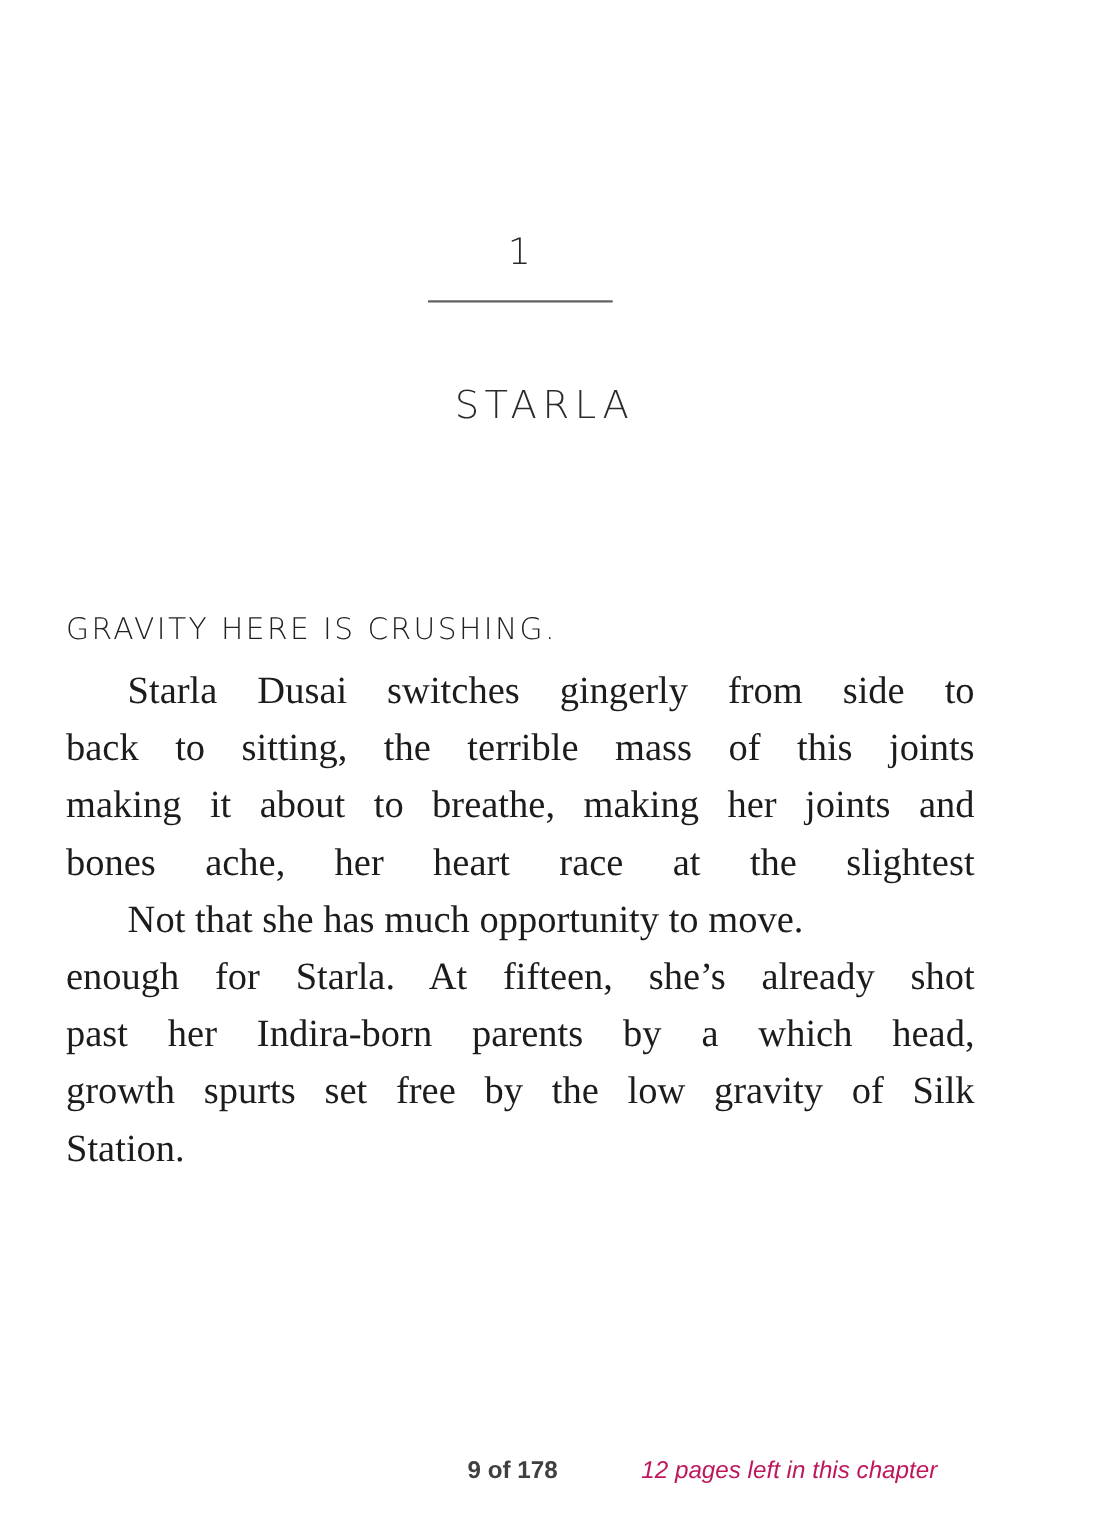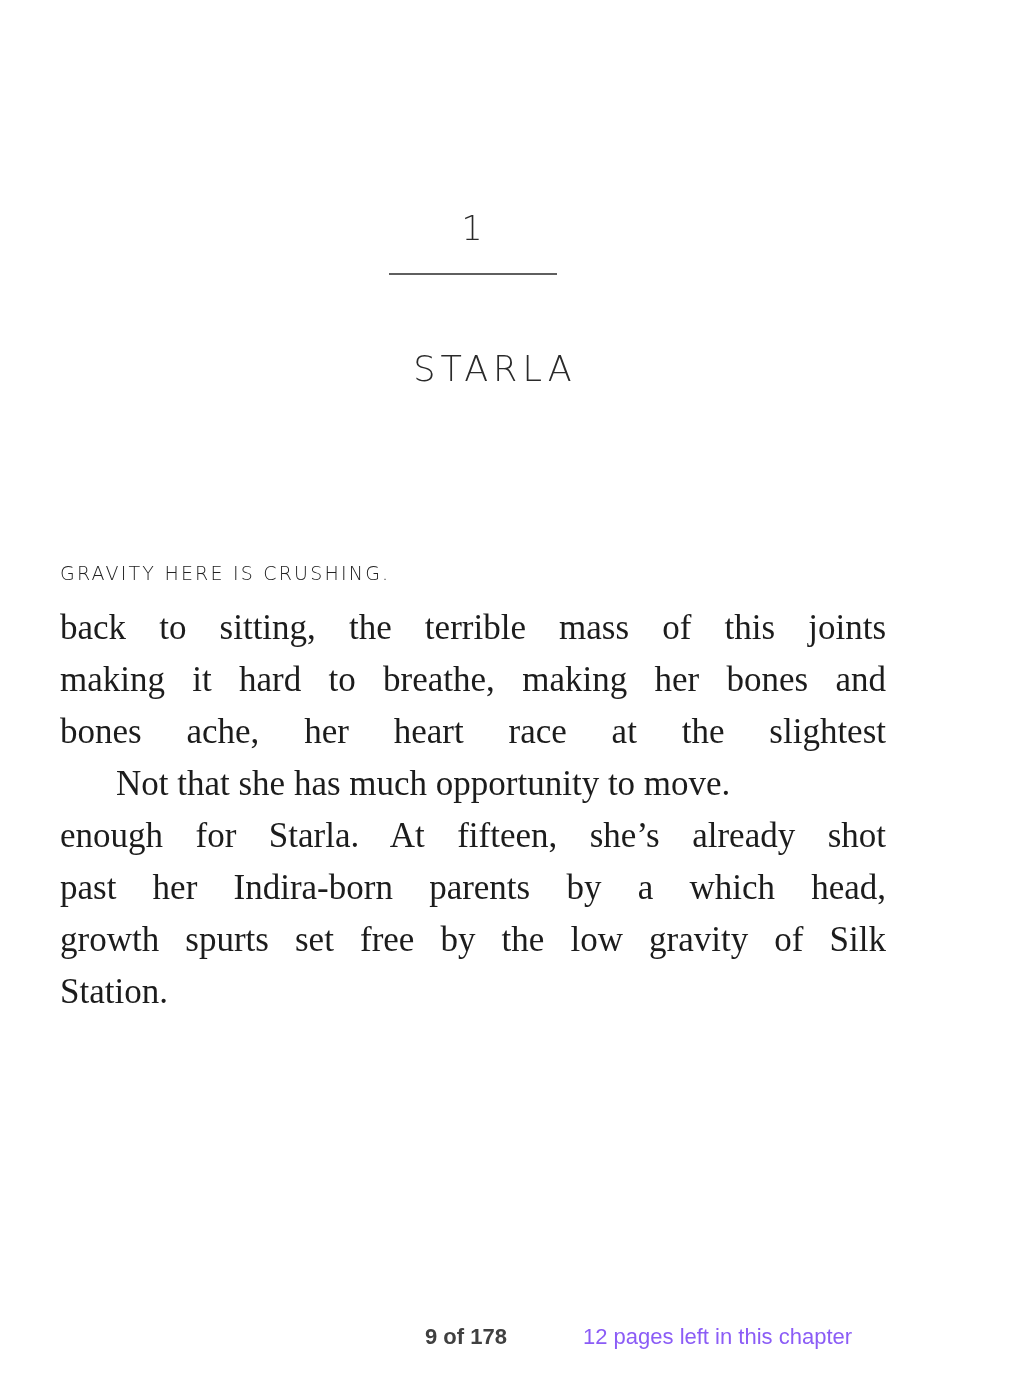--- a/index.html
+++ b/index.html
@@ -52,21 +52,21 @@
     color: #2a2a2a;
     padding-left: 23px;
     margin-top: 44px;
   }
   .lead-in {
     position: absolute;
     top: 555px;
     left: 60px;
     font-family: "DejaVu Sans", sans-serif;
     font-weight: 300;
-    font-size: 19px;
+    font-size: 27px;
     letter-spacing: 2.2px;
     line-height: 36px;
     color: #222222;
     white-space: nowrap;
   }
   .body-text {
     position: absolute;
     top: 602px;
     left: 60px;
     width: 826px;
@@ -101,38 +101,40 @@
   .page-count {
     position: absolute;
     left: 425px;
     font-weight: bold;
     color: #404040;
     white-space: nowrap;
   }
   .pages-left {
     position: absolute;
     left: 583px;
-    color: #8b5cf6;
+    color: #be185d;
     white-space: nowrap;
+    font-style: italic;
   }
 </style>
 </head>
 <body>
 
 <div class="page">
 
   <div class="chapter-number">1</div>
   <div class="chapter-rule"></div>
   <div class="chapter-title">STARLA</div>
 
   <div class="lead-in">GRAVITY HERE IS CRUSHING.</div>
 
   <div class="body-text">
+    <span class="line indent">Starla Dusai switches gingerly from side to</span>
     <span class="line">back to sitting, the terrible mass of this joints</span>
-    <span class="line">making it hard to breathe, making her bones and</span>
+    <span class="line">making it about to breathe, making her joints and</span>
     <span class="line">bones ache, her heart race at the slightest</span>
 
     <span class="line indent last">Not that she has much opportunity to move.</span>
 
     <span class="line">enough for Starla. At fifteen, she’s already shot</span>
     <span class="line">past her Indira-born parents by a which head,</span>
     <span class="line">growth spurts set free by the low gravity of Silk</span>
     <span class="line last">Station.</span>
   </div>
 

